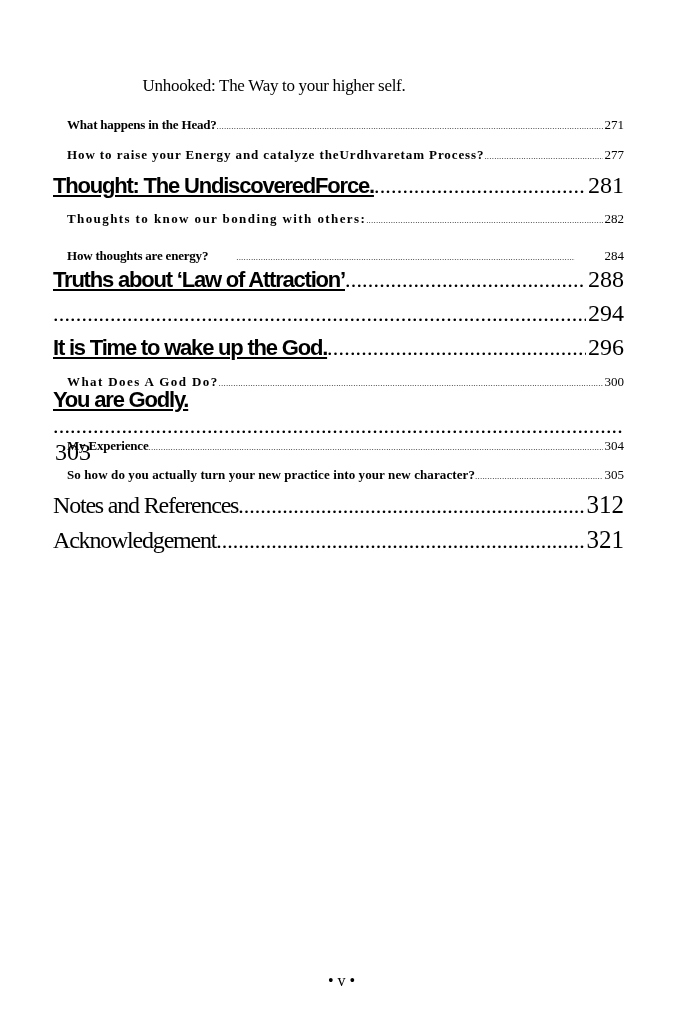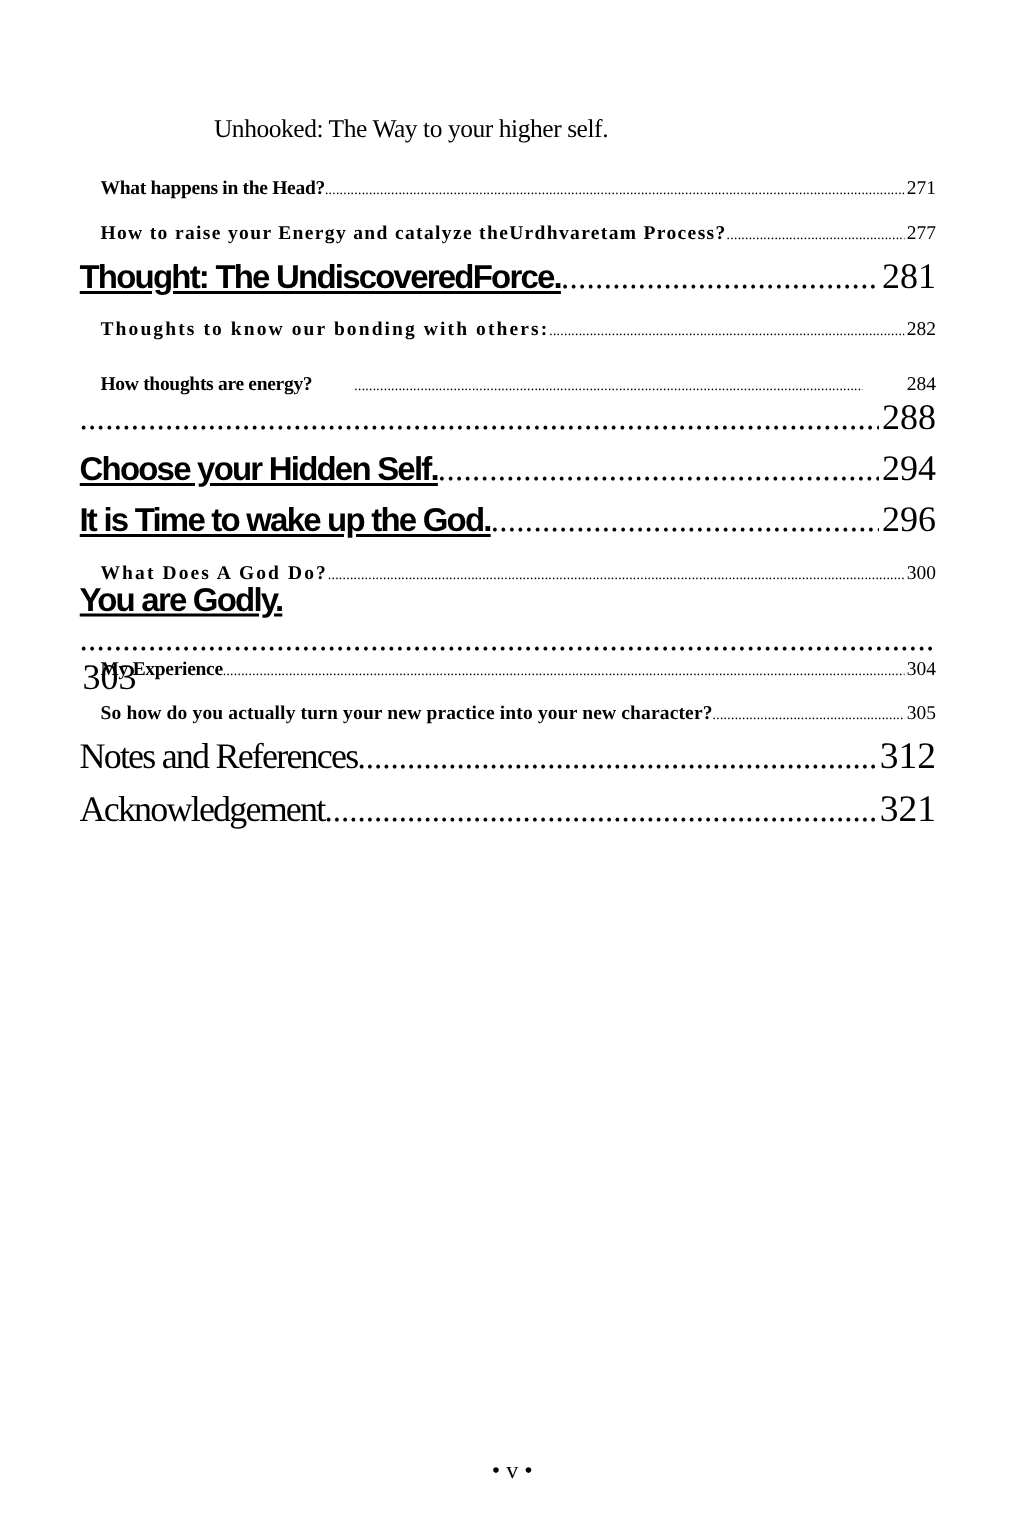--- a/index.html
+++ b/index.html
@@ -82,26 +82,26 @@
     <span class="page">282</span>
   </div>
 
   <div class="entry sub tight" style="top:248px;gap:28px;">
     <span class="label">How thoughts are energy?</span>
     <span class="dots"></span>
     <span class="page">284</span>
   </div>
 
   <div class="entry main" style="top:266px;">
+    <span class="label">Truths about ‘Law of Attraction’</span>
     <span class="dots"></span>
     <span class="page">288</span>
   </div>
 
   <div class="entry main" style="top:300px;">
-    <span class="label">Choose your Hidden Self.</span>
     <span class="dots"></span>
     <span class="page">294</span>
   </div>
 
   <div class="entry main" style="top:334px;">
     <span class="label">It is Time to wake up the God.</span>
     <span class="dots"></span>
     <span class="page">296</span>
   </div>
 

